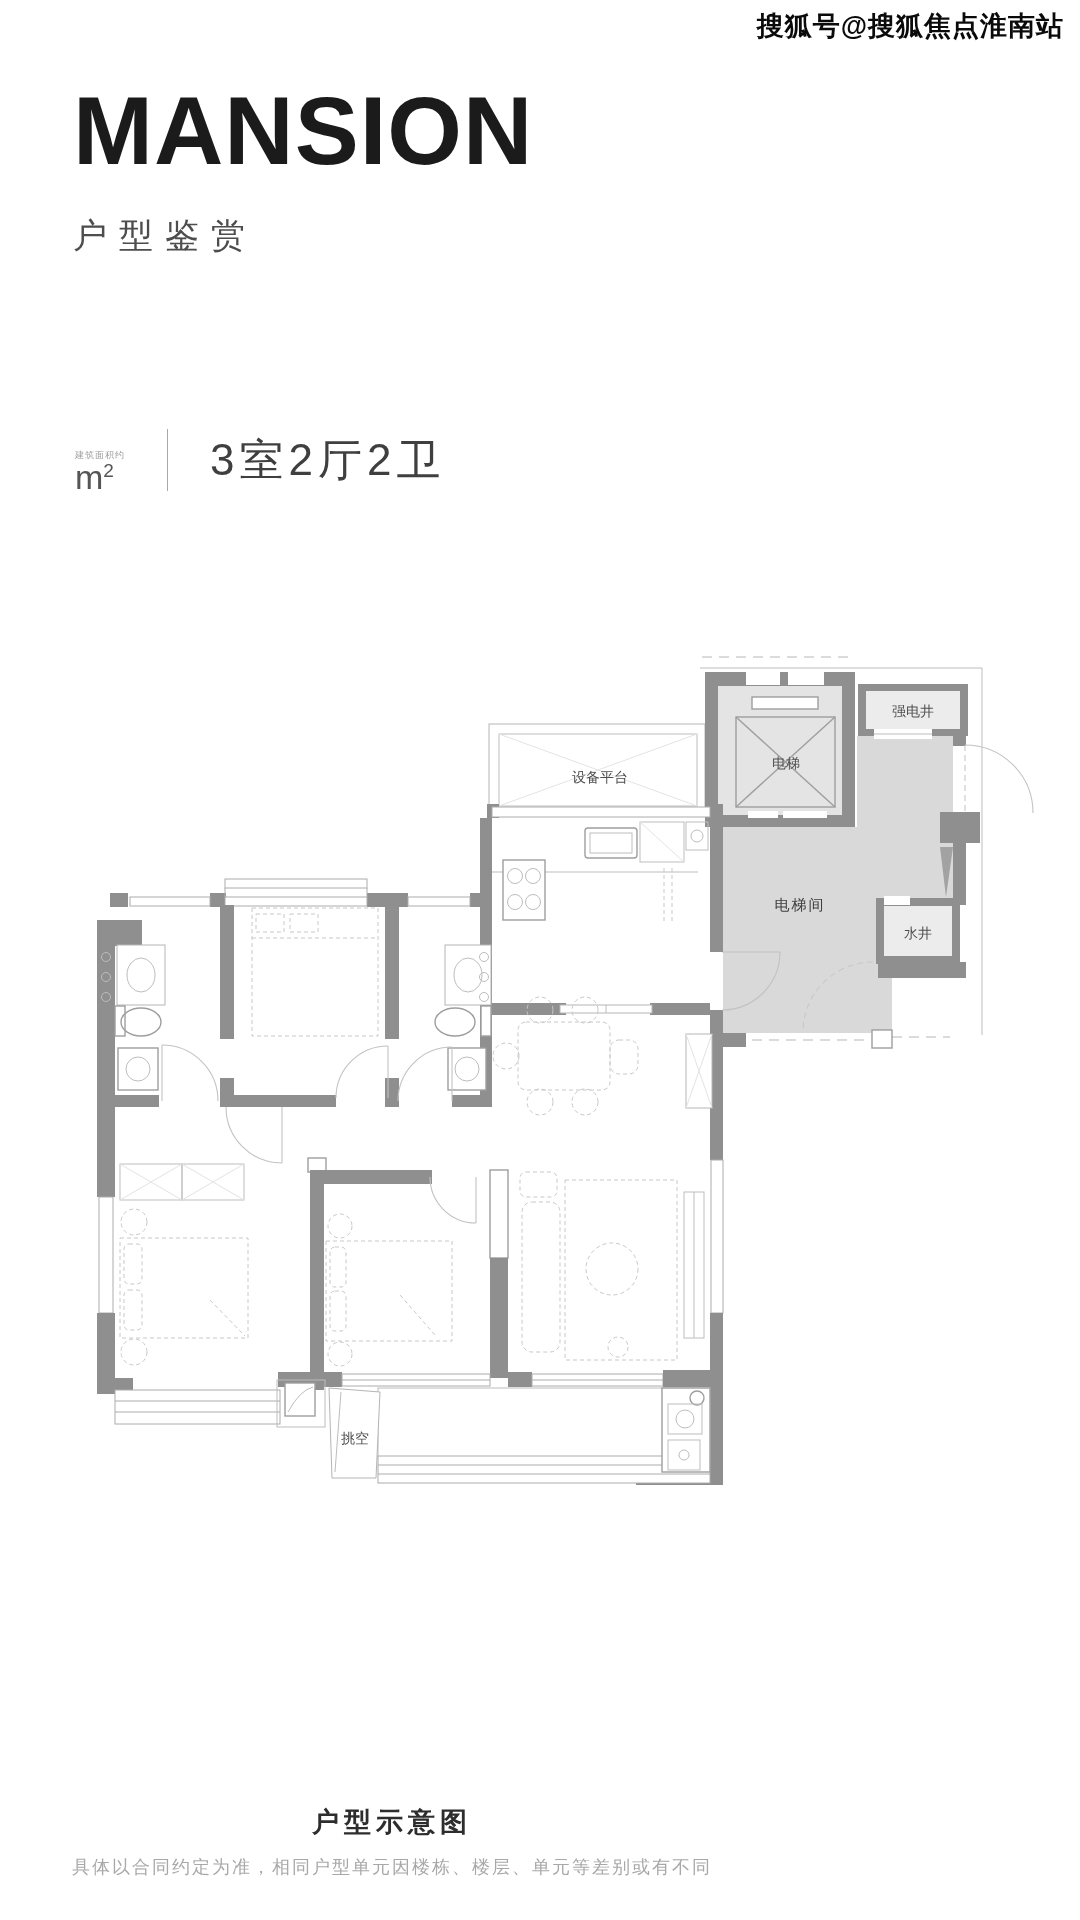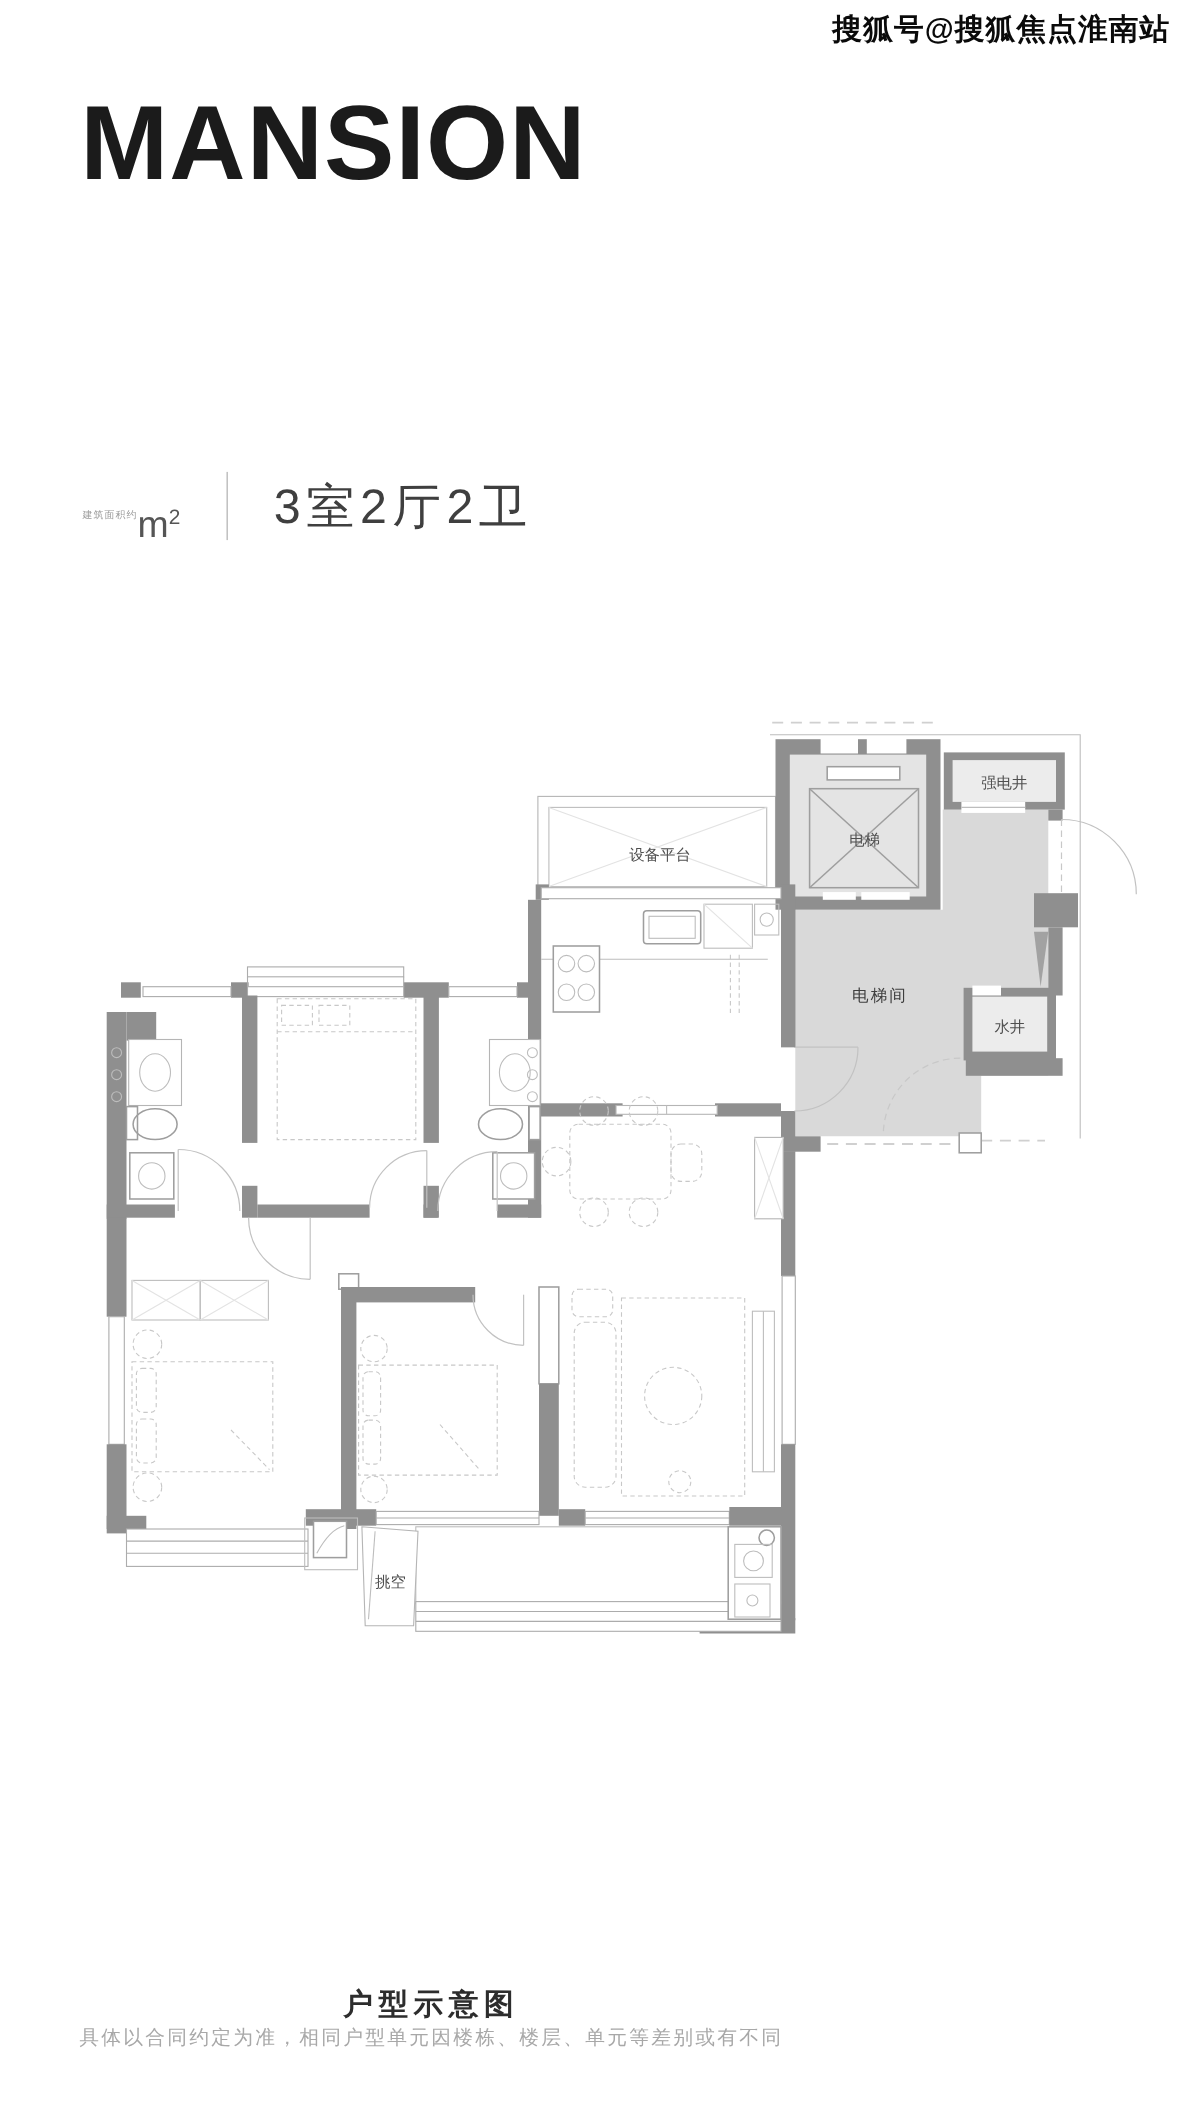--- a/index.html
+++ b/index.html
@@ -18,21 +18,21 @@
   .header{position:absolute;left:73px;top:82px;}
   .title-line{
     font-size:96px;font-weight:800;color:#1b1b1b;line-height:1.03;letter-spacing:1px;
   }
   .subtitle{
     margin-top:32px;font-size:34px;font-weight:400;color:#4d4d4d;letter-spacing:12px;
   }
   
   .area-row{position:absolute;left:70px;top:404px;display:flex;align-items:flex-end;}
   .area-num{font-size:130px;font-weight:200;color:#4a4a4a;line-height:0.80;}
-  .area-unit-wrap{margin-left:5px;display:flex;flex-direction:row;align-items:flex-start;}
+  .area-unit-wrap{margin-left:5px;display:flex;flex-direction:column;align-items:flex-start;}
   .area-note{font-size:9px;color:#9a9a9a;letter-spacing:1px;}
   .area-unit{font-size:34px;font-weight:300;color:#555;line-height:0.9;}
   .area-unit sup{font-size:19px;}
   .area-divider{width:1px;height:62px;background:#a8a8a8;margin:0 42px 2px 42px;}
   .rooms-text{font-size:44px;font-weight:300;color:#3f3f3f;letter-spacing:5px;padding-bottom:3px;margin-top:27px;}
   
   .plan-svg{position:absolute;left:0;top:0;}
   .wall{fill:var(--wall-color,#8f8f8f);}
   .wall2{fill:#a2a2a2;}
   .lobby{fill:var(--lobby-color,#d9d9d9);}
@@ -47,30 +47,31 @@
   .win{stroke:#acacac;fill:#fff;stroke-width:1;}
   .winline{stroke:#acacac;stroke-width:1;fill:none;}
   .faint{stroke:#e3e3e3;stroke-width:1;fill:none;}
   .arc{stroke:#c2c2c2;fill:none;stroke-width:1.1;}
   .arcd{stroke:#c8c8c8;fill:none;stroke-width:1.1;stroke-dasharray:6 4;}
   .plan-label{font:14px "Liberation Sans",sans-serif;fill:#4f4f4f;text-anchor:middle;}
   .plan-label-big{font:15px "Liberation Sans",sans-serif;fill:#3e3e3e;text-anchor:middle;letter-spacing:2px;}
   
   .footer{position:absolute;left:72px;top:1804px;text-align:center;}
   .footer-heading{font-size:27px;font-weight:700;color:#2d2d2d;letter-spacing:5px;}
-  .footer-line{font-size:18px;color:#a8a8a8;letter-spacing:2px;margin-top:1px;line-height:22px;}
+  .footer-line{font-size:18px;color:#a8a8a8;letter-spacing:2px;margin-top:16px;line-height:22px;}
   .footer-line.first{margin-top:16px;}
 </style>
 </head>
 <body>
 
 <div class="watermark">搜狐号@搜狐焦点淮南站</div>
 
 <div class="header">
   <div class="title-line">MANSION</div>
+  <div class="subtitle">户型鉴赏</div>
 </div>
 
 <div class="area-row">
   <div class="area-unit-wrap">
     <div class="area-note">建筑面积约</div>
     <div class="area-unit"><span>m</span><sup>2</sup></div>
   </div>
   <div class="area-divider"></div>
   <div class="rooms-text">3室2厅2卫</div>
 </div>

